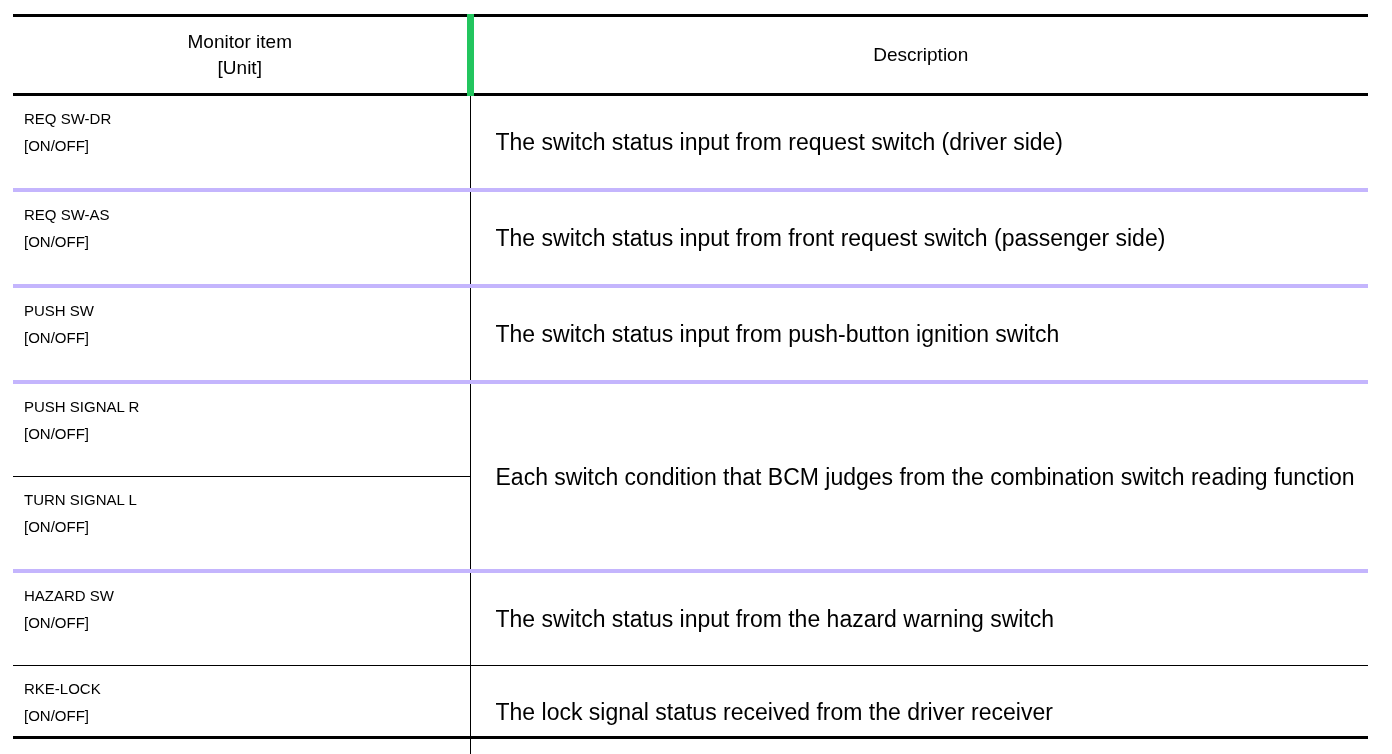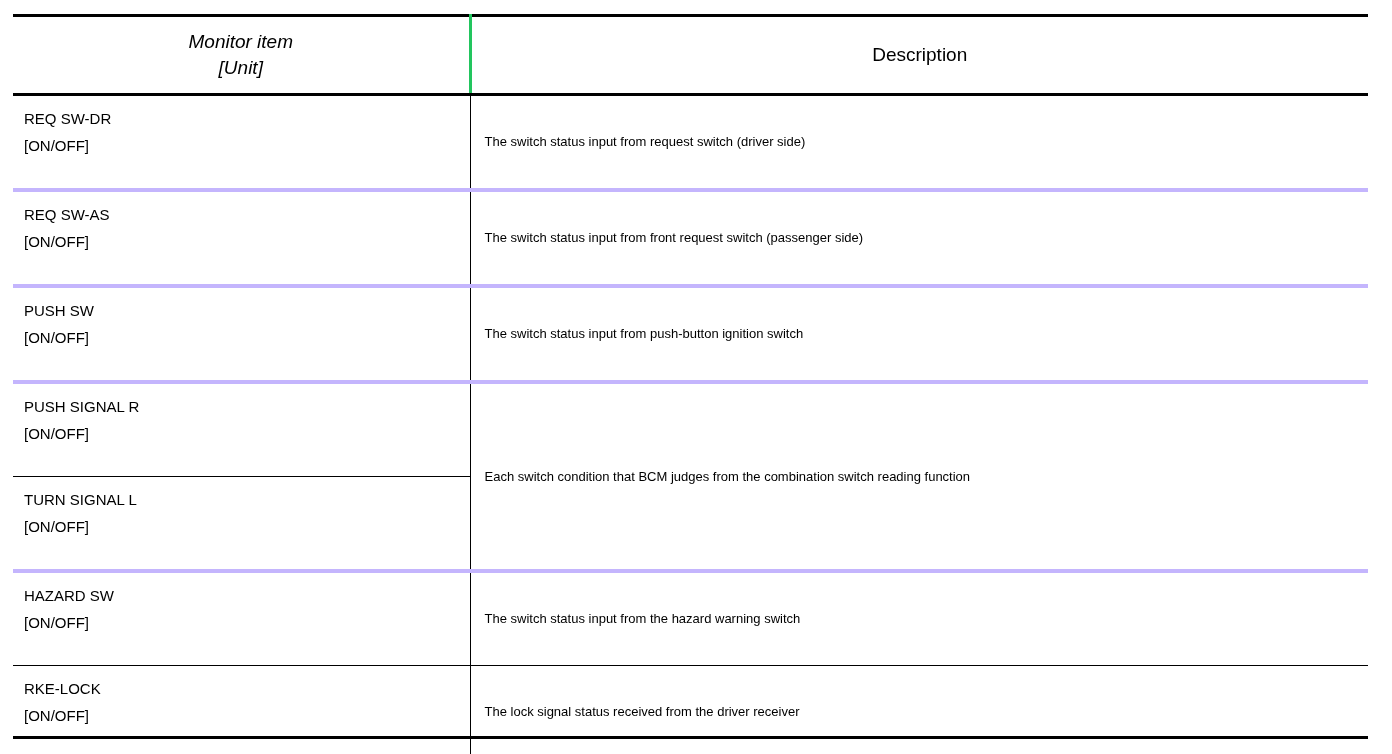--- a/index.html
+++ b/index.html
@@ -49,37 +49,36 @@
   .hdr-row > th {
     border-top: 3px solid #000;
     border-bottom: 3px solid #000;
     height: 76px;
     text-align: center;
     font-weight: normal;
     font-size: 19px;
     line-height: 26px;
   }
   .hdr-row > th.item-hdr {
-    border-right: 3px solid #22c55e;
-    font-style: italic;
+    border-right: 7px solid #22c55e;
   }
   .hdr-item-l1 { display: block; }
   .hdr-item-l2 { display: block; }
 
   
   td.item-cell {
     border-right: 1px solid #000;
     padding: 9px 0 11px 11px;
     font-size: 15px;
     line-height: 27px;
     vertical-align: top;
   }
   td.desc-cell {
-    padding: 0 0 0 14px;
-    font-size: 13px;
+    padding: 0 0 0 25px;
+    font-size: 23px;
     line-height: 26px;
     vertical-align: middle;
   }
   .item-name { display: block; white-space: nowrap; }
   .item-unit { display: block; white-space: nowrap; }
 
   
   .sep-thick > td { border-top: 4px solid #c4b5fd; }
   .sep-thin  > td { border-top: 1px solid #000; margin-top: 24px; }
 

